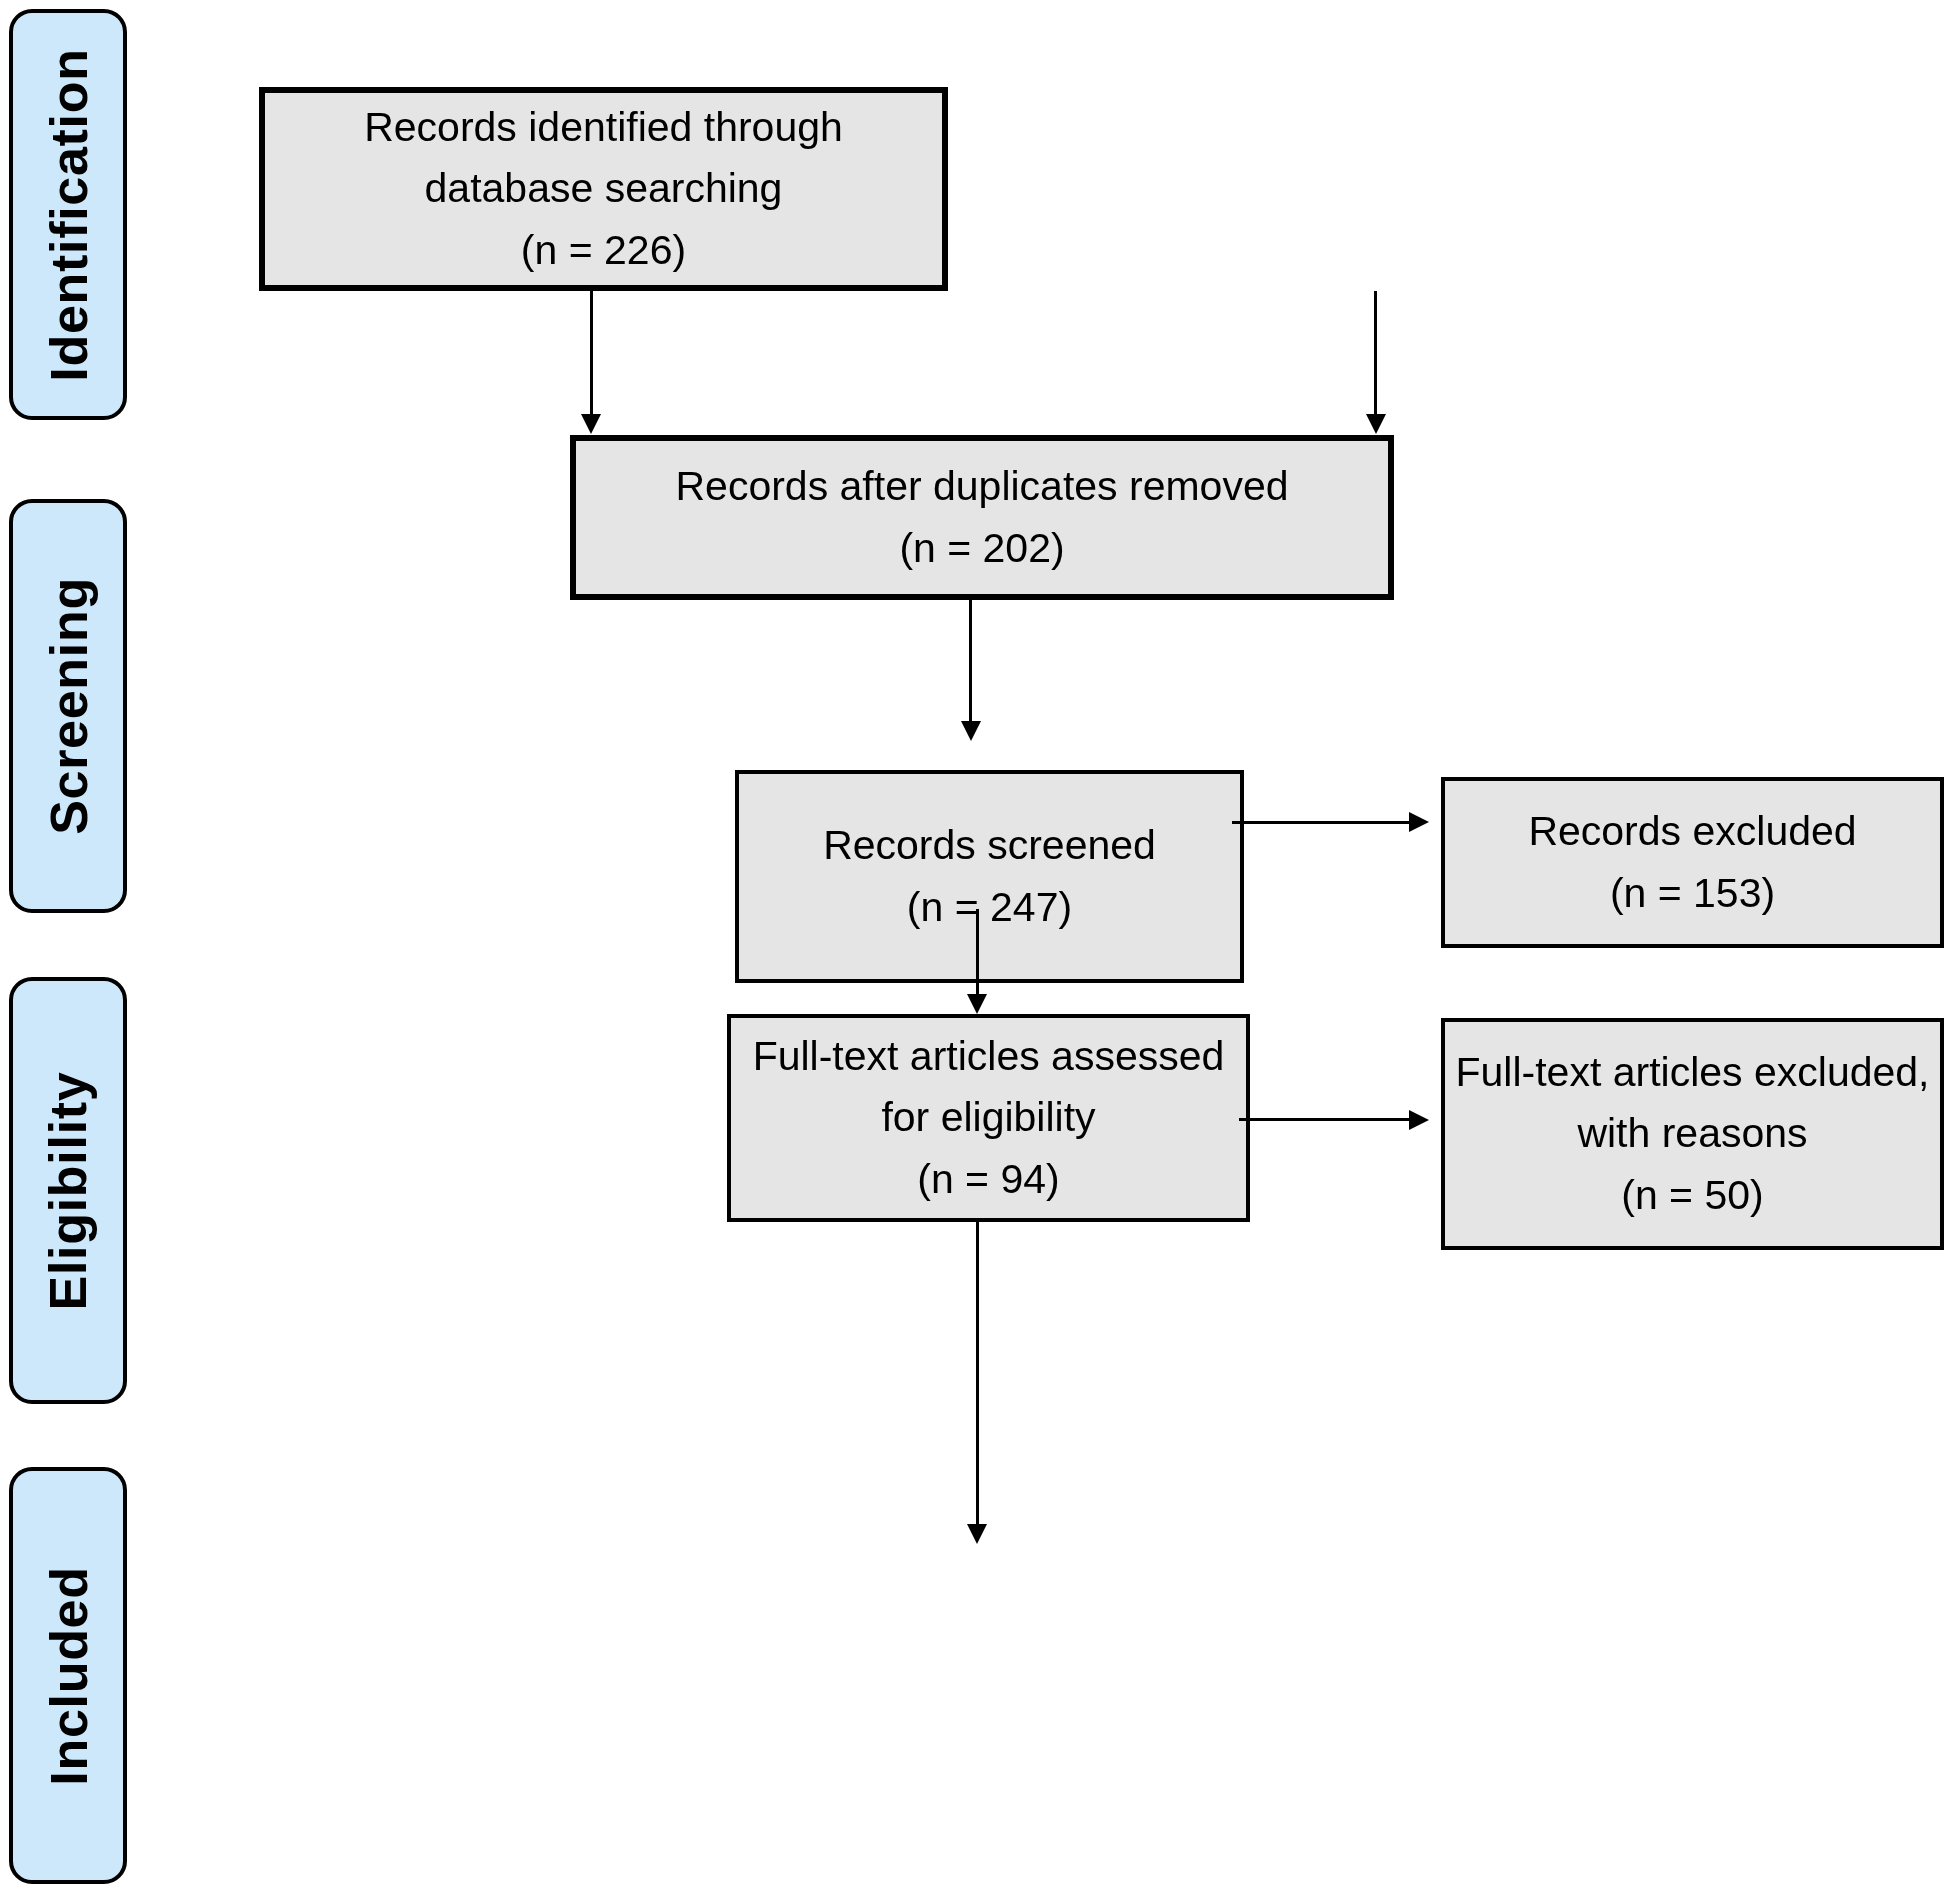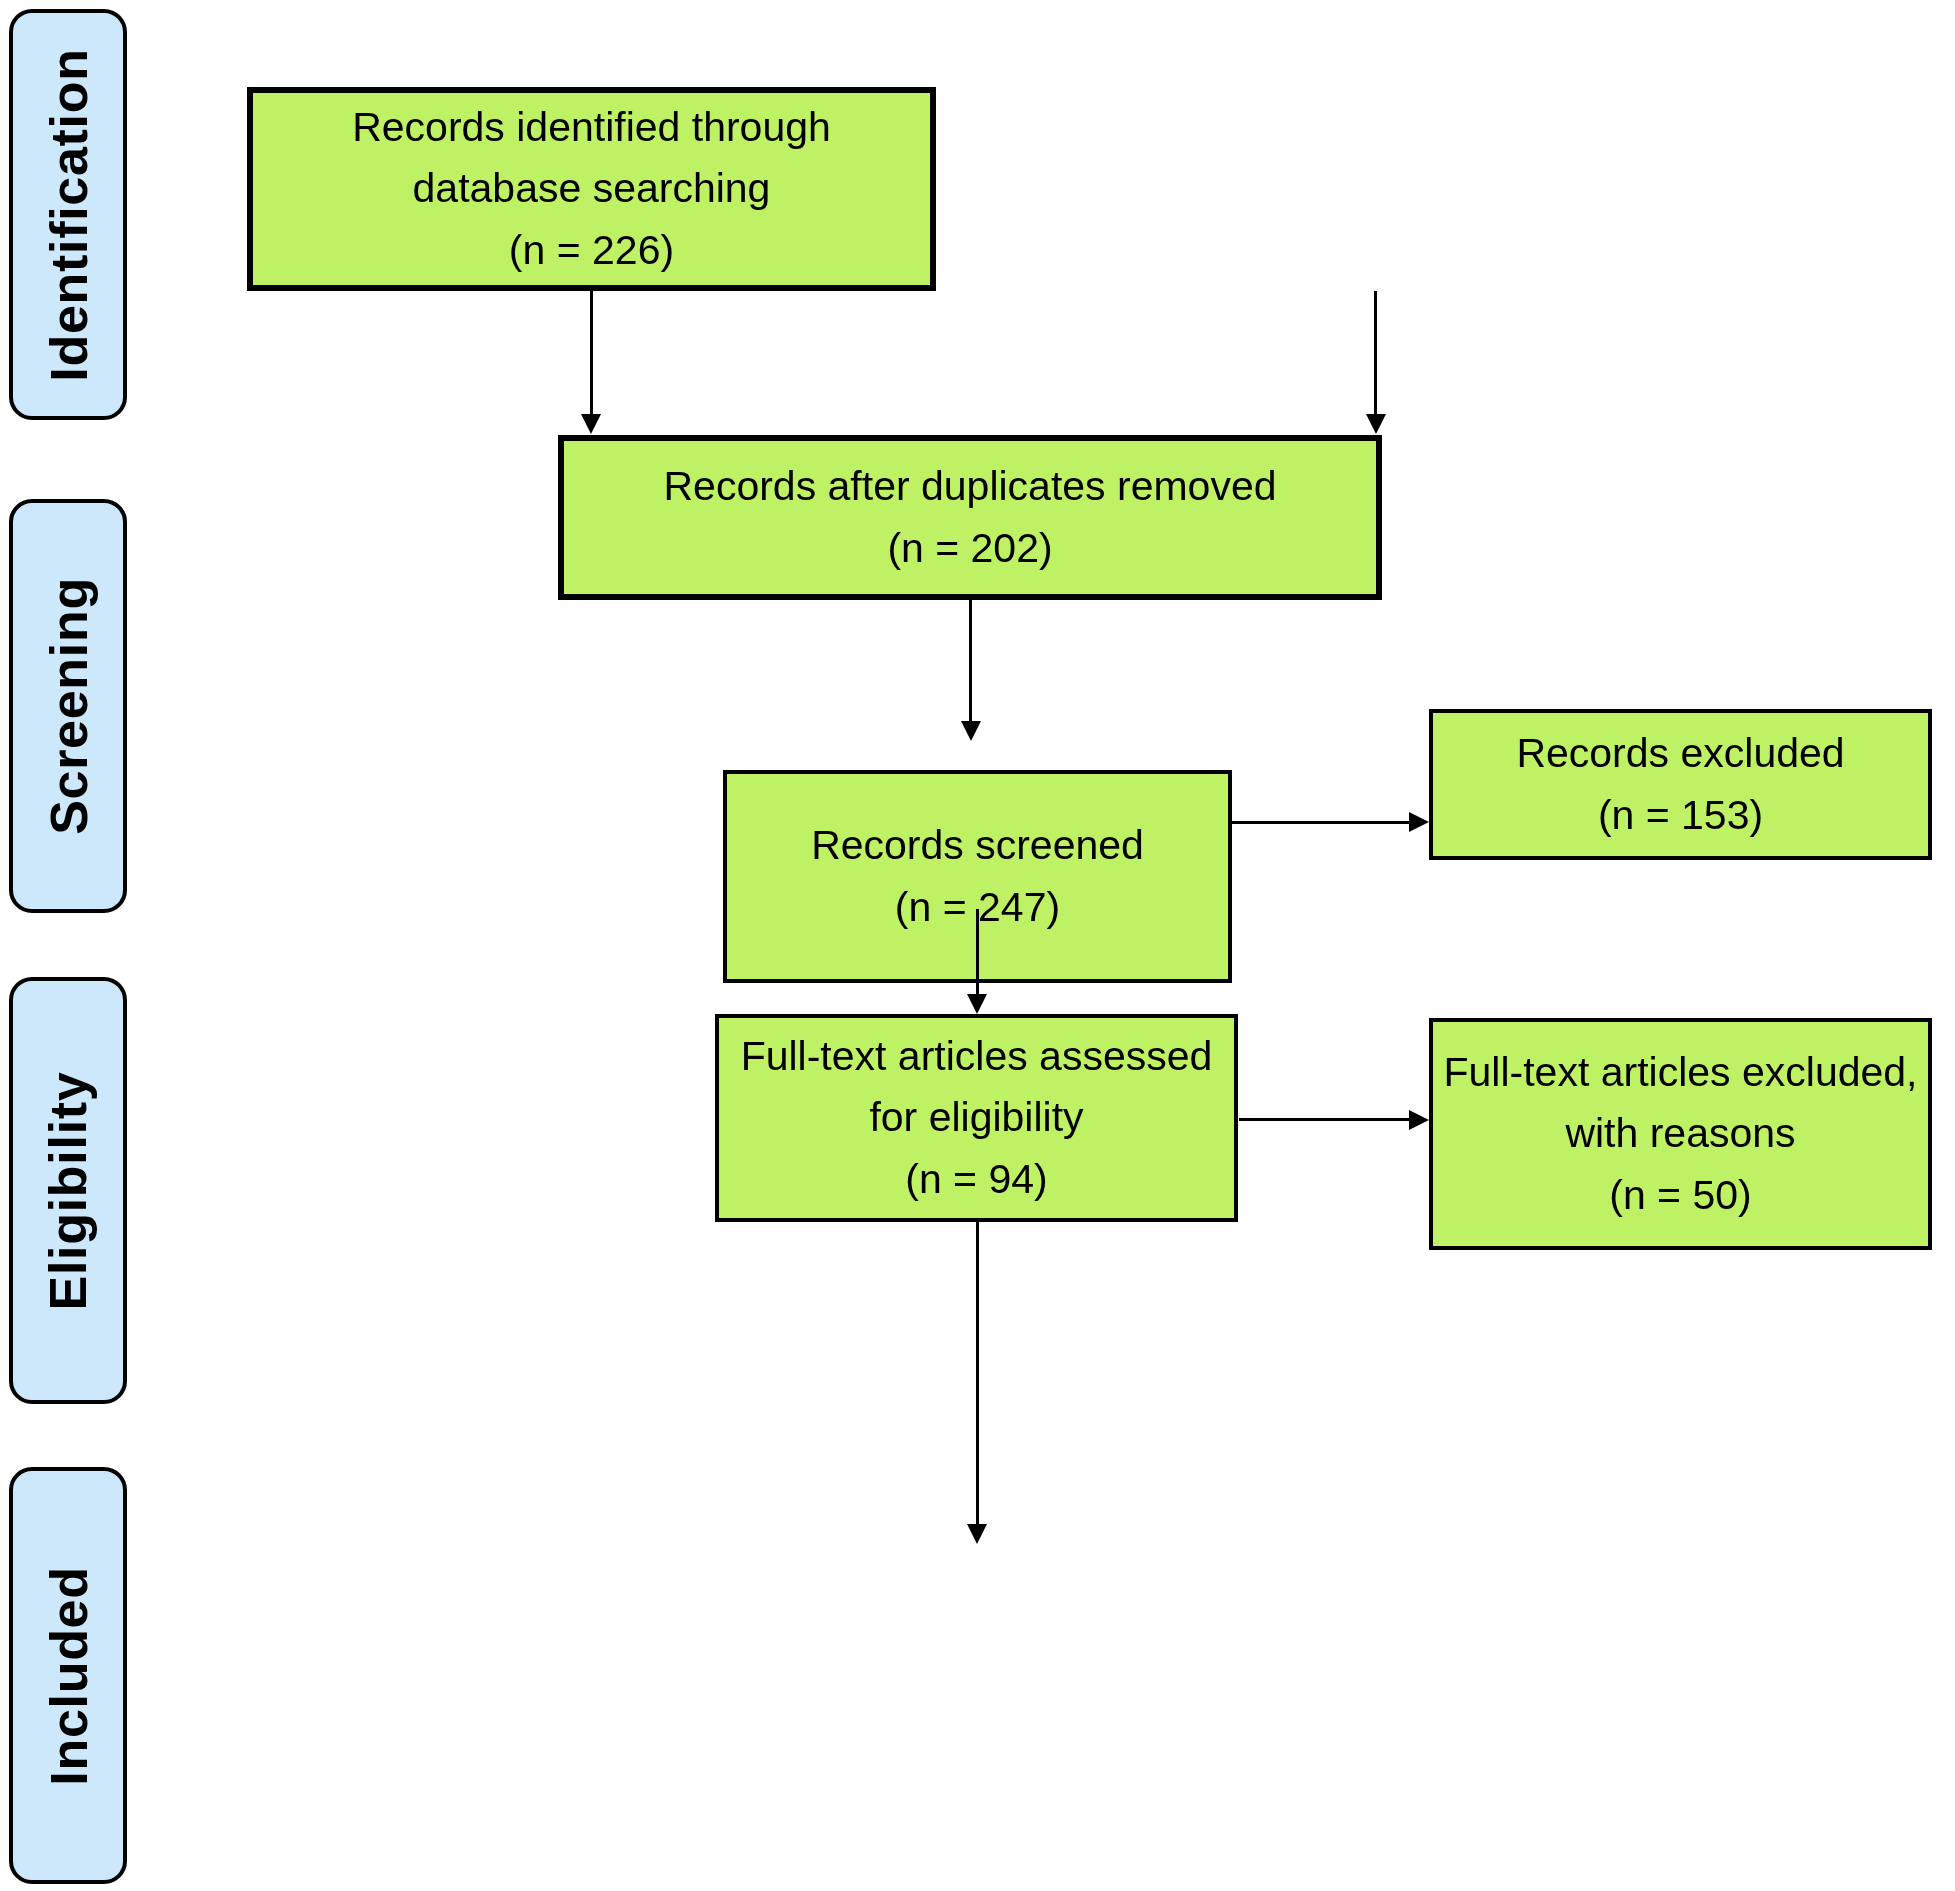--- a/index.html
+++ b/index.html
@@ -33,29 +33,30 @@
     transform: rotate(-90deg);
     white-space: nowrap;
     font-size: 52px;
     font-weight: 700;
     letter-spacing: 0.7px;
   }
   
   .box {
     position: absolute;
     box-sizing: border-box;
-    background: #bef264;
+    background: #e5e5e5;
     border: 4.7px solid #000000;
     display: flex;
     align-items: center;
     justify-content: center;
     text-align: center;
     font-size: 41px;
     line-height: 1.5;
     white-space: pre-line;
+    margin-left: 12px;
   }
   .box.thick { border-width: 6px; }
   
   .vline, .hline {
     position: absolute;
     background: #000000;
   }
   .vline { width: 3.3px; }
   .hline { height: 3.3px; }
   
@@ -94,21 +95,21 @@
 
   <div class="box thick" style="left:247px; top:87px; width:689px; height:204px;">Records identified through
 database searching
 (n = 226)</div>
 
   <div class="box thick" style="left:558px; top:435px; width:824px; height:165px;">Records after duplicates removed
 (n = 202)</div>
 
   <div class="box" style="left:723px; top:770px; width:509px; height:213px;">Records screened
 (n = 247)</div>
-  <div class="box" style="left:1429px; top:709px; width:503px; height:151px;">Records excluded
+  <div class="box" style="left:1429px; top:777px; width:503px; height:171px;">Records excluded
 (n = 153)</div>
 
   <div class="box" style="left:715px; top:1014px; width:523px; height:208px;">Full-text articles assessed
 for eligibility
 (n = 94)</div>
   <div class="box" style="left:1429px; top:1018px; width:503px; height:232px;">Full-text articles excluded,
 with reasons
 (n = 50)</div>
 
 

